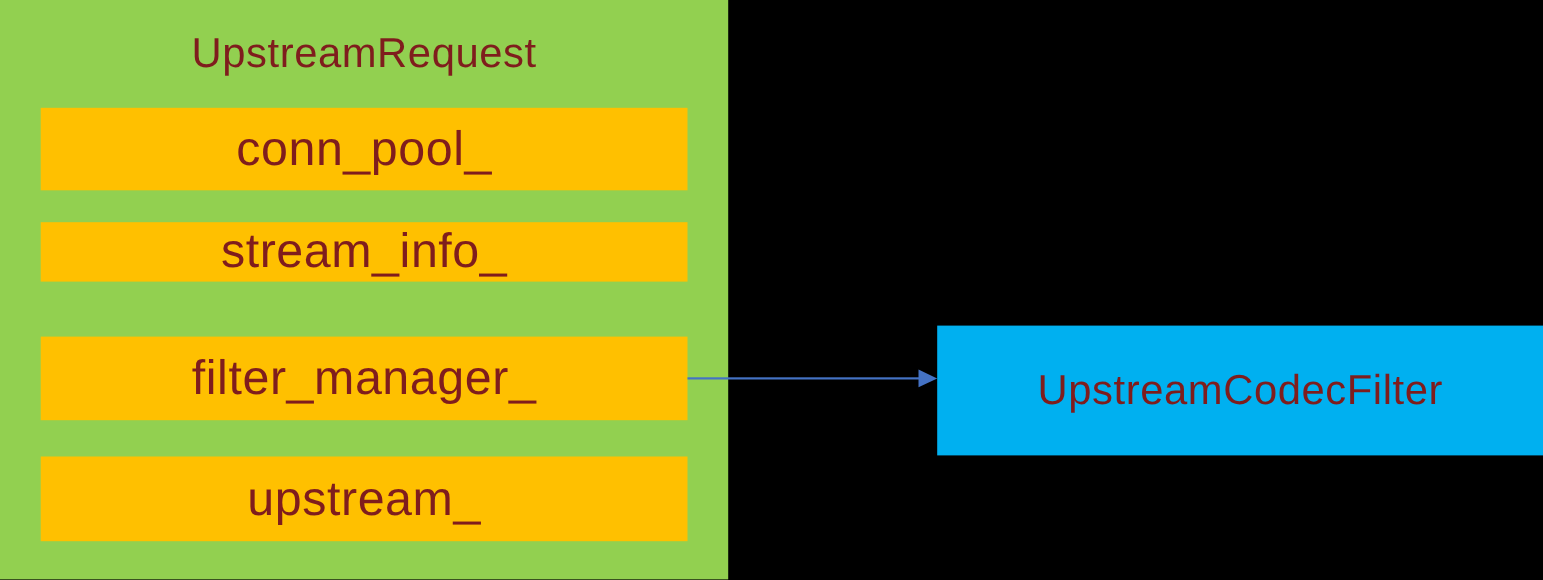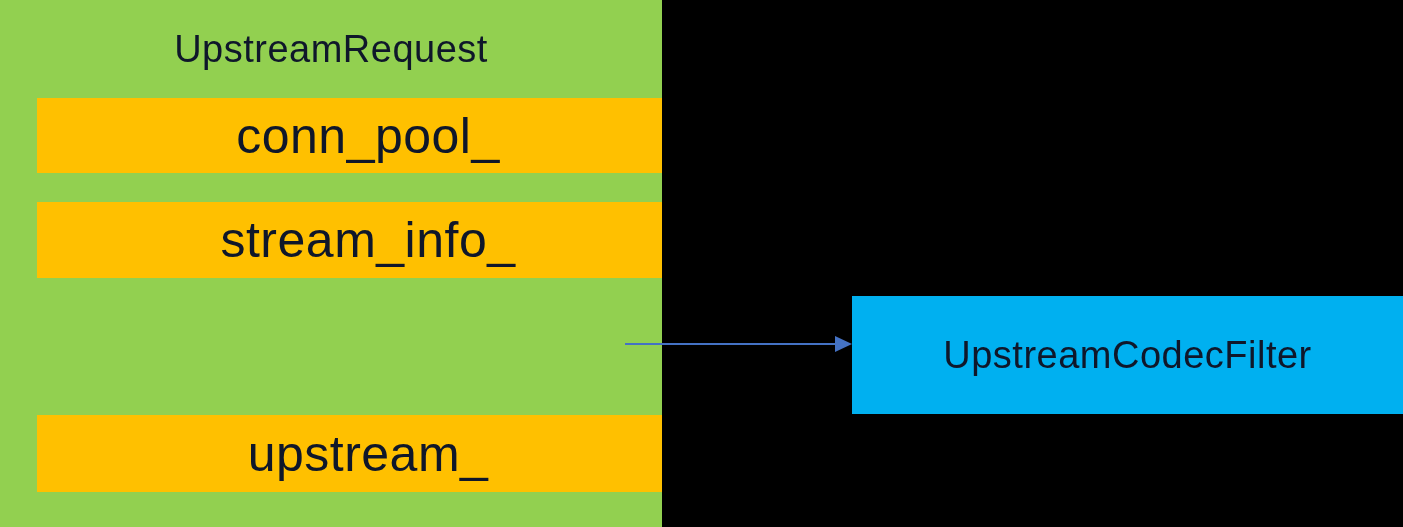--- a/index.html
+++ b/index.html
@@ -8,21 +8,21 @@
     background: #000000;
   }
   .canvas {
     position: relative;
     width: 1403px;
     height: 527px;
     background: #000000;
     overflow: hidden;
     font-family: "Liberation Sans", sans-serif;
     font-weight: 300;
-    color: #0f172a;
+    color: #7f1d1d;
   }
   .container-box {
     position: absolute;
     left: 0;
     top: 0;
     width: 662px;
     height: 527px;
     background: #92D050;
   }
   .container-title {
@@ -38,26 +38,25 @@
     letter-spacing: 0.5px;
   }
   .member-box {
     position: absolute;
     left: 37px;
     width: 588px;
     background: #FFC000;
     display: flex;
     align-items: center;
     justify-content: center;
-    font-size: 50px;
+    font-size: 44px;
     letter-spacing: 0.5px;
-    padding-left: 37px;
   }
   .member-conn-pool      { top: 98px;  height: 75px; }
-  .member-stream-info    { top: 202px; height: 76px; }
+  .member-stream-info    { top: 202px; height: 54px; }
   .member-filter-manager { top: 306px; height: 76px; }
   .member-upstream       { top: 415px; height: 77px; text-align: right; }
 
   .target-box {
     position: absolute;
     left: 852px;
     top: 296px;
     width: 551px;
     height: 118px;
     background: #00B0F0;
@@ -91,20 +90,21 @@
 
 <div class="canvas">
 
   <div class="container-box">
     <div class="container-title">UpstreamRequest</div>
 
     <div class="member-box member-conn-pool">conn_pool_</div>
 
     <div class="member-box member-stream-info">stream_info_</div>
 
+    <div class="member-box member-filter-manager">filter_manager_</div>
 
     <div class="member-box member-upstream">upstream_</div>
   </div>
 
   <div class="arrow-line"></div>
   <div class="arrow-head"></div>
 
   <div class="target-box">UpstreamCodecFilter</div>
 
 </div>

